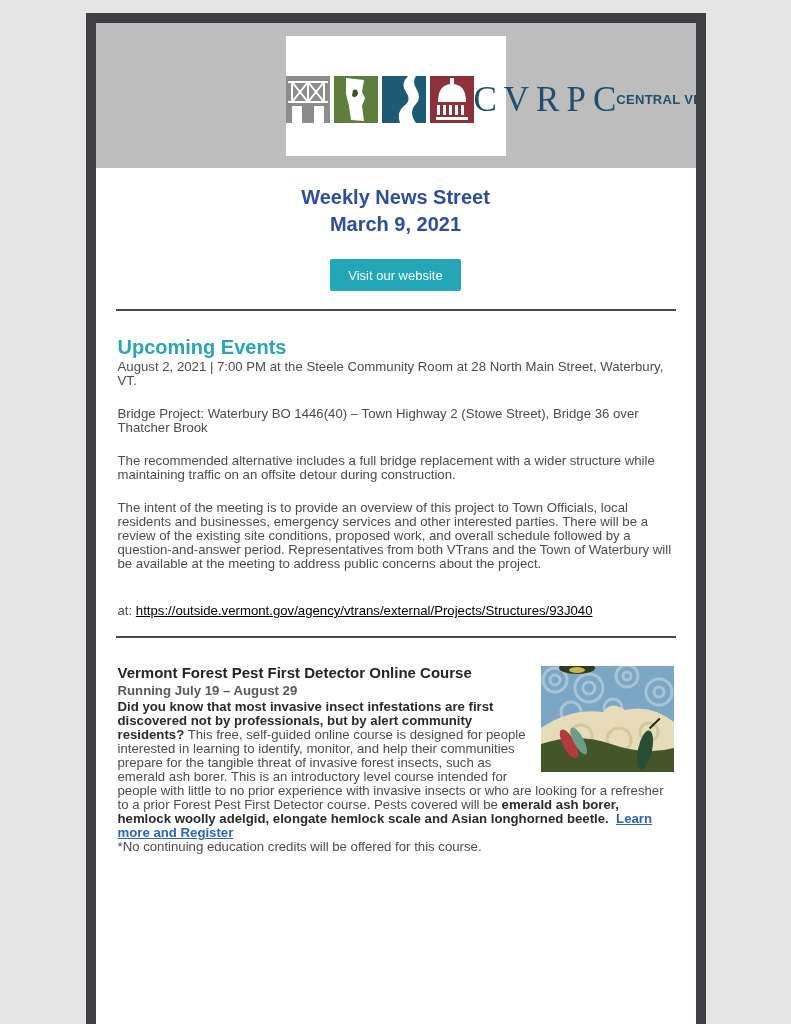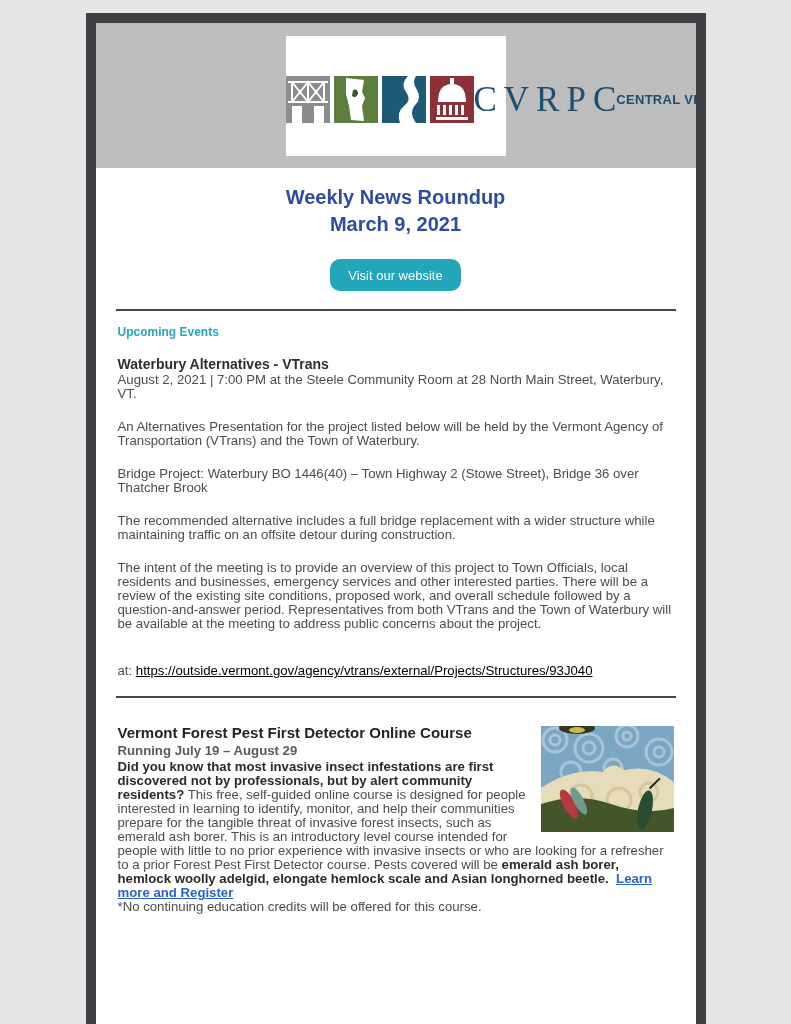--- a/index.html
+++ b/index.html
@@ -36,28 +36,28 @@
     font-size: 13px; font-weight: bold; letter-spacing: 0.3px;
     color: #1e4f70; white-space: nowrap; text-align: right;
   }
   
   .masthead {
     text-align: center; padding-top: 16px;
     color: #2d4d9e; font-weight: bold; font-size: 20px; line-height: 27px;
   }
   .cta-row { text-align: center; margin-top: 21px; }
   .cta-btn {
-    background: #23a6b8; color: #ffffff; border: none; border-radius: 10px;
+    background: #23a6b8; color: #ffffff; border: none; border-radius: 2px;
     font-family: inherit; font-size: 13px;
     width: 131px; height: 32px; cursor: pointer;
   }
   .divider { border: none; border-top: 2px solid #47484b; margin: 18px 20px 0; }
   
   .section { padding: 0 22px; }
-  .section-heading { color: #29a5b6; font-size: 12px; font-weight: bold; margin-top: 14px; }
+  .section-heading { color: #29a5b6; font-size: 20px; font-weight: bold; margin-top: 25px; }
   .article-title { color: #2e2e2e; font-size: 14px; font-weight: bold; margin-top: 17px; }
   .body-text { color: #4c4c4c; font-size: 13.2px; line-height: 14px; }
   p.body-text { margin-top: 19px; }
   p.tight { margin-top: 1px; }
   .teal-link { color: #000000; }
   .blue-link { color: #2a64c5; font-weight: bold; text-decoration: underline; text-align: center; }
   .bold-dark { color: #2b2b2b; font-weight: bold; }
   
   .course { padding: 0 22px; margin-top: 26px; }
   .course-art {
@@ -120,36 +120,34 @@
             </g>
           </svg>
         </span>
       </div>
       <div class="logo-acronym">CVRPC</div>
       <div class="logo-tagline">CENTRAL VERMONT REGIONAL PLANNING COMMISSION</div>
     </div>
   </div>
 
   <div class="masthead">
-    <div>Weekly News Roundup</div>
+    <div>Weekly News Street</div>
     <div>March 9, 2021</div>
   </div>
 
   <div class="cta-row">
     <button class="cta-btn">Visit our website</button>
   </div>
 
   <hr class="divider">
 
   <div class="section">
     <div class="section-heading">Upcoming Events</div>
 
-    <div class="article-title">Waterbury Alternatives - VTrans</div>
     <p class="body-text tight">August 2, 2021 | 7:00 PM at the Steele Community Room at 28 North Main Street, Waterbury, VT.</p>
-    <p class="body-text">An Alternatives Presentation for the project listed below will be held by the Vermont Agency of Transportation (VTrans) and the Town of Waterbury.</p>
     <p class="body-text">Bridge Project: Waterbury BO 1446(40) – Town Highway 2 (Stowe Street), Bridge 36 over Thatcher Brook</p>
     <p class="body-text">The recommended alternative includes a full bridge replacement with a wider structure while maintaining traffic on an offsite detour during construction.</p>
     <p class="body-text">The intent of the meeting is to provide an overview of this project to Town Officials, local residents and businesses, emergency services and other interested parties. There will be a review of the existing site conditions, proposed work, and overall schedule followed by a question-and-answer period. Representatives from both VTrans and the Town of Waterbury will be available at the meeting to address public concerns about the project.</p>
     <p class="body-text"><br><span>at: </span><a href="#" class="teal-link">https://outside.vermont.gov/agency/vtrans/external/Projects/Structures/93J040</a></p>
   </div>
 
   <hr class="divider">
 
   <div class="course">
     <span class="course-art">

